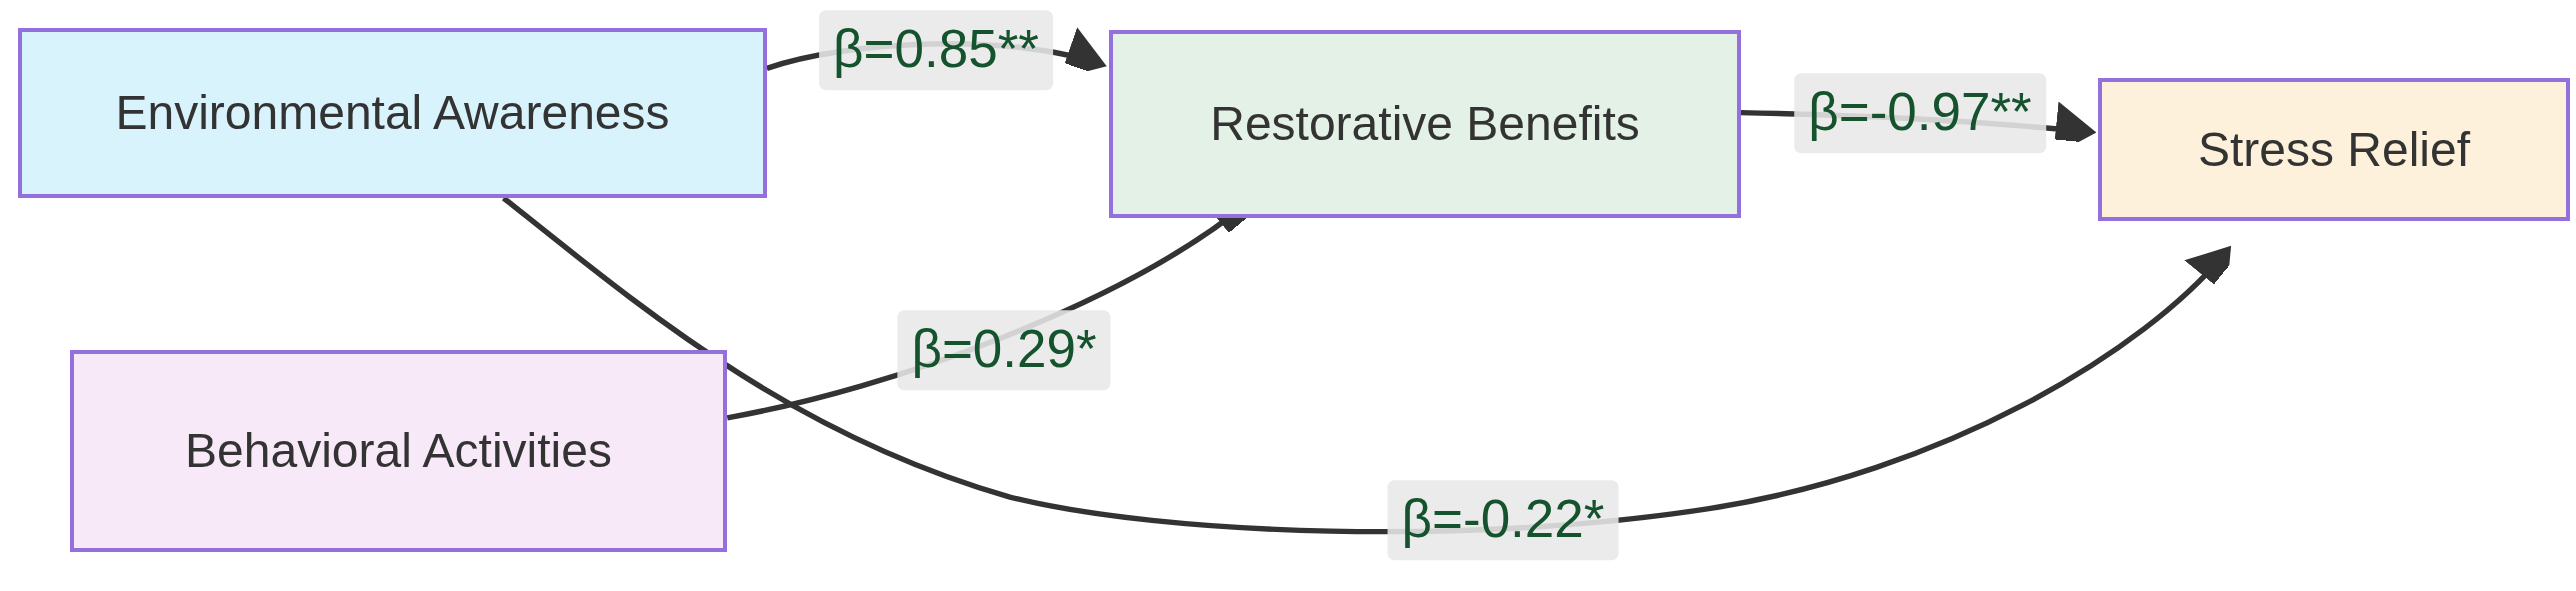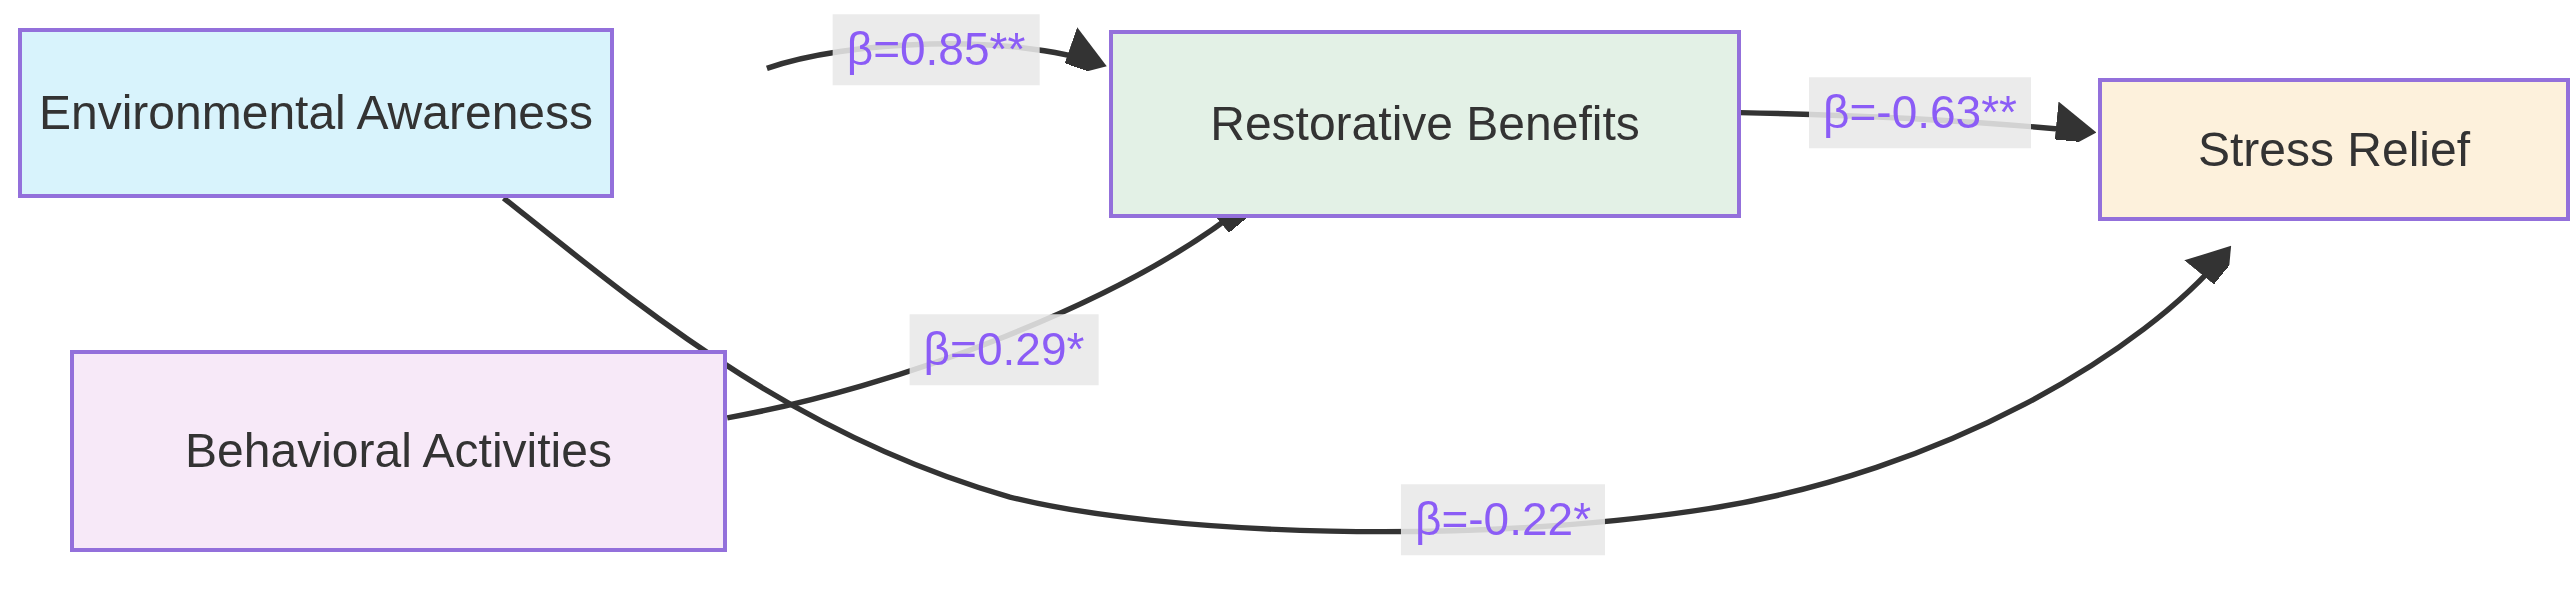--- a/index.html
+++ b/index.html
@@ -27,35 +27,36 @@
     border: 4.7px solid #9370DB;
     color: #333333;
     display: flex;
     align-items: center;
     justify-content: center;
     font-size: 48px;
     line-height: 1.2;
     text-align: center;
     z-index: 2;
   }
-  .node-ea { left: 18px;   top: 28px;  width: 596px; height: 170px; }
+  .node-ea { left: 18px;   top: 28px;  width: 749px; height: 170px; }
   .node-ba { left: 70px;   top: 350px; width: 657px; height: 202px; }
   .node-rb { left: 1109px; top: 29.5px;  width: 632px; height: 188px; }
   .node-sr { left: 2098px; top: 78px; width: 472px; height: 143px; }
 
   .edge-label {
     position: absolute;
     transform: translate(-50%, -50%);
     background: rgba(232,232,232,0.88);
-    color: #8b5cf6;
-    font-size: 46px;
+    color: #14532d;
+    font-size: 53px;
     line-height: 1.15;
     padding: 9.3px 14px;
     white-space: nowrap;
     z-index: 3;
+    border-radius: 7px;
   }
   .lbl-085 { left: 936px; top: 50px;  }
   .lbl-063 { left: 1920px; top: 113px; }
   .lbl-029 { left: 1004px; top: 350px; }
   .lbl-022 { left: 1503px; top: 520px; }
 
   .edge-path {
     fill: none;
     stroke: #333333;
     stroke-width: 7px;
@@ -93,19 +94,19 @@
 
     <path class="edge-path" marker-end="url(#arrowhead)" d="M 2240 145 C 2400 148, 2570 158, 2692 170"></path>
 
     <path class="edge-path" marker-end="url(#arrowhead)" d="M 936 538 C 1150 500, 1450 390, 1608 260"></path>
 
     <path class="edge-path" marker-end="url(#arrowhead)" d="M 648 255 C 830 400, 1020 560, 1300 640 C 1500 690, 1900 702, 2200 655 C 2500 608, 2760 455, 2868 322"></path>
   </svg>
 
   <span class="edge-label lbl-085">β=0.85**</span>
 
-  <span class="edge-label lbl-063">β=-0.63**</span>
+  <span class="edge-label lbl-063">β=-0.97**</span>
 
   <span class="edge-label lbl-029">β=0.29*</span>
 
   <span class="edge-label lbl-022">β=-0.22*</span>
 </div>
 
 
 </body></html>

